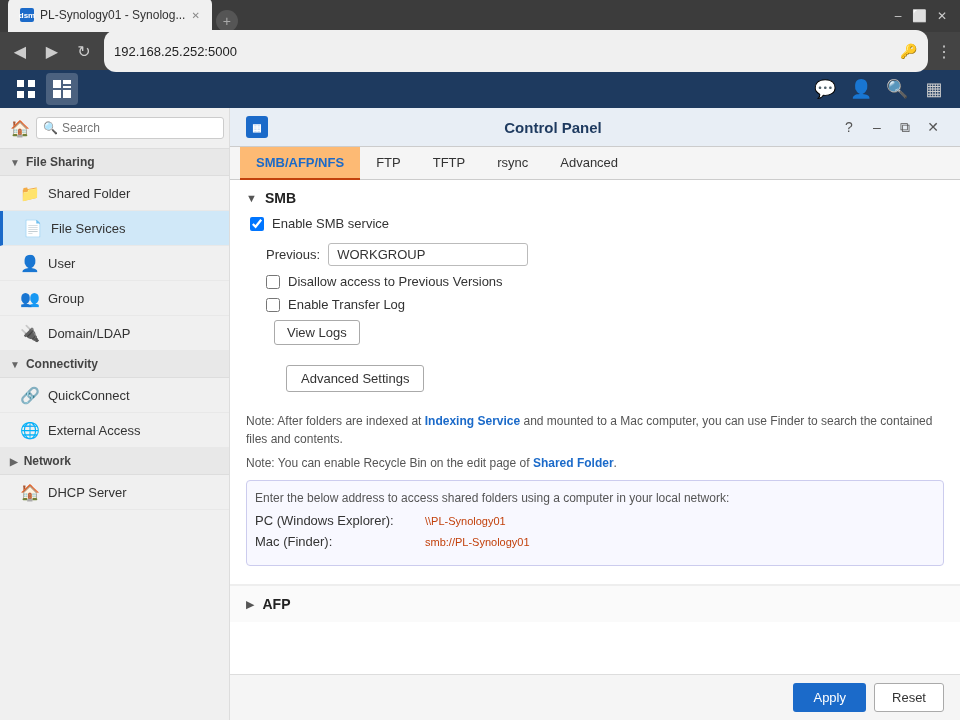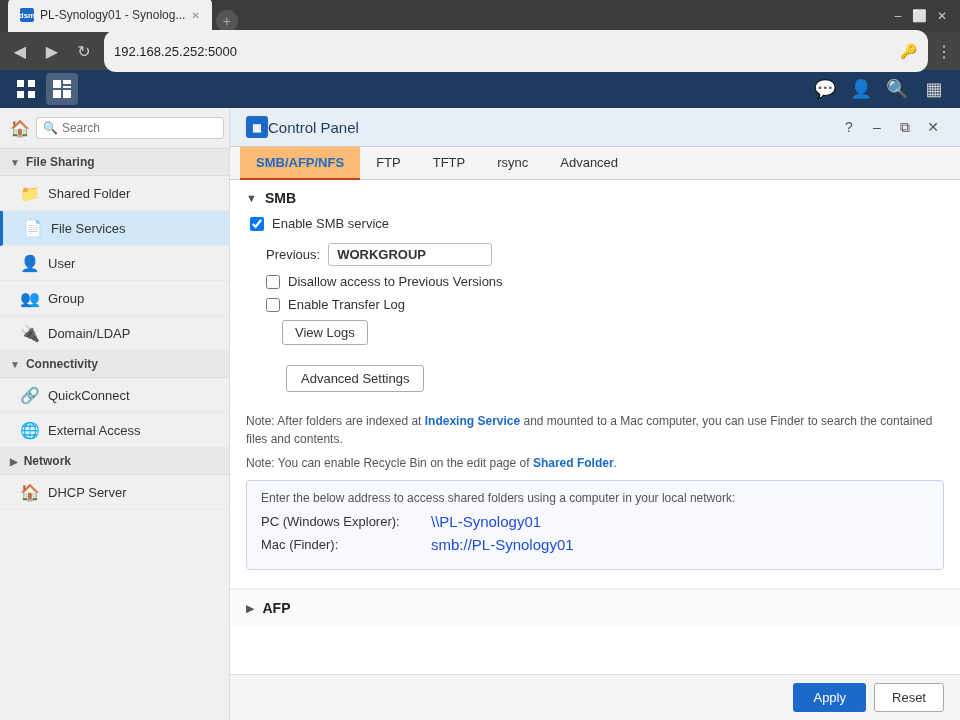--- a/index.html
+++ b/index.html
@@ -161,24 +161,24 @@
     .panel-header {
       background: #e8eef5;
       padding: 8px 16px;
       border-bottom: 1px solid #ccc;
       display: flex;
       align-items: center;
       justify-content: space-between;
     }
     .panel-title {
       font-size: 15px;
-      font-weight: normal;
+      font-weight: bold;
       color: #1e3a5f;
       flex: 1;
-      text-align: left;
+      text-align: center;
     }
     .panel-controls { display: flex; gap: 6px; }
     .panel-ctrl-btn {
       background: none; border: none; cursor: pointer;
       color: #555; font-size: 14px; width: 22px; height: 22px;
       display: flex; align-items: center; justify-content: center;
     }
 
     
     .tabs-bar {
@@ -242,43 +242,42 @@
       font-size: 13px;
       color: #333;
       white-space: nowrap;
     }
     .form-input {
       border: 1px solid #bbb;
       border-radius: 3px;
       padding: 3px 8px;
       font-size: 13px;
       color: #333;
-      width: 164px;
-      font-weight: bold;
+      width: 200px;
     }
 
     .checkbox-row {
       display: flex;
       align-items: center;
       gap: 8px;
       margin-bottom: 8px;
       padding-left: 20px;
     }
     .checkbox-row input[type=checkbox] { width: 14px; height: 14px; cursor: pointer; }
     .checkbox-label { font-size: 13px; color: #333; cursor: pointer; }
 
     .btn-secondary {
       background: white;
       border: 1px solid #aaa;
       border-radius: 3px;
       padding: 4px 12px;
       font-size: 13px;
       color: #333;
       cursor: pointer;
-      margin-left: 16px;
+      margin-left: 8px;
       margin-bottom: 8px;
     }
 
     .btn-settings {
       background: white;
       border: 1px solid #aaa;
       border-radius: 3px;
       padding: 5px 14px;
       font-size: 13px;
       color: #333;
@@ -294,37 +293,37 @@
       color: #555;
       margin: 6px 0;
       line-height: 1.5;
     }
     .note-text a, .link-text { color: #1b6ac9; text-decoration: none; font-weight: bold; }
 
     .network-box {
       background: #f8f8ff;
       border: 1px solid #cce;
       border-radius: 4px;
-      padding: 10px 14px;
+      padding: 10px 8px;
       margin: 8px 0;
       font-size: 13px;
     }
     .network-box-title {
       font-size: 12px;
       color: #555;
       margin-bottom: 8px;
     }
     .network-row {
       display: flex;
       align-items: center;
       margin-bottom: 6px;
       gap: 10px;
     }
     .network-label { color: #333; font-size: 13px; min-width: 160px; }
-    .network-link { color: #1d4ed8; font-size: 15px; text-decoration: none; }
+    .network-link { color: #c2410c; font-size: 11px; text-decoration: none; }
 
     
     .afp-header {
       display: flex;
       align-items: center;
       gap: 8px;
       padding: 10px 16px;
       border-top: 1px solid #eee;
       background: #fafafa;
     }

